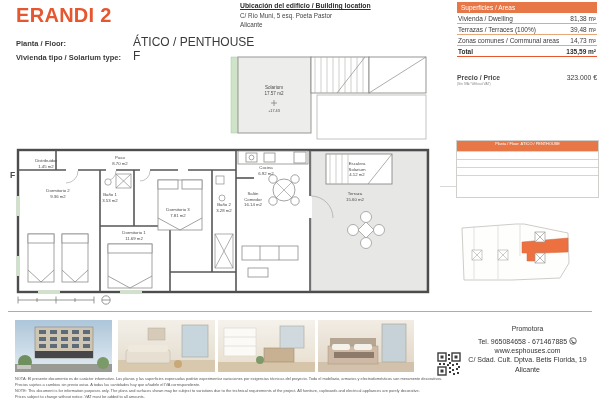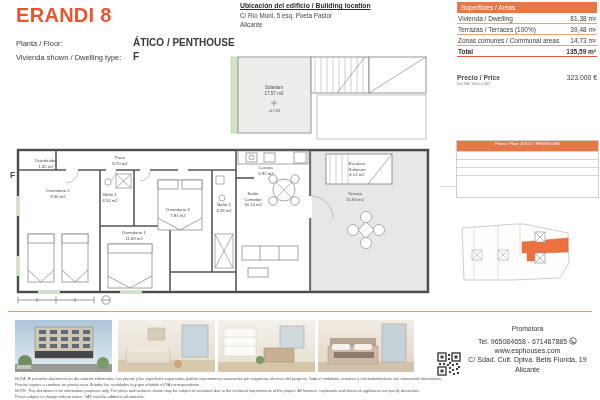--- a/index.html
+++ b/index.html
@@ -1,21 +1,21 @@
 <!DOCTYPE html>
 <html><head>
 <meta charset="utf-8">
 <style>
   html,body{margin:0;padding:0}
   body{width:600px;height:400px;position:relative;background:#fff;overflow:hidden;
        font-family:"Liberation Sans",sans-serif;color:#3a3a3a;}
   .abs{position:absolute}
   .title{font-size:20px;font-weight:bold;color:#e5572f;letter-spacing:.3px}
-  .hlabel{font-size:7.5px;font-weight:normal;color:#3a3a3a}
-  .hval{font-size:10px;font-weight:bold;color:#3a3a3a}
+  .hlabel{font-size:7.5px;font-weight:bold;color:#3a3a3a}
+  .hval{font-size:12px;font-weight:normal;color:#3a3a3a}
   .loc-title{font-size:6.8px;font-weight:bold;text-decoration:underline;color:#2c2c2c}
   .loc-line{font-size:6.3px;color:#444;margin-top:2.5px}
   .areas{width:140px;font-size:6.5px}
   .areas-head{background:#e87747;color:#fff;padding:2px 4px;font-size:6.5px}
   .arow{display:flex;justify-content:space-between;padding:1.5px 1px;border-bottom:1px solid #e9a679}
   .arow.total{font-weight:bold;border-bottom:1.5px solid #e5572f;color:#2e2e2e}
   .price-row{width:140px;display:flex;justify-content:space-between;font-size:6.8px}
   .micro{font-size:6px;transform-origin:0 0;white-space:nowrap}
   .keytbl{width:141px;border:1px solid #cfcfcb;background:#fff}
   .keytbl .kh{background:#e87747;height:10px;position:relative;overflow:hidden}
@@ -24,30 +24,30 @@
   .thumb{position:absolute;top:320px;height:52px;overflow:hidden}
   .disc{line-height:1.55;color:#555}
   .brand-name{font-size:16.5px;font-weight:bold;color:#262626;letter-spacing:.3px}
   .contact{font-size:7px;color:#333;line-height:1.32}
   svg text{font-family:"Liberation Sans",sans-serif;fill:#4a4a4a}
 </style>
 </head>
 <body>
 
 <div class="abs" style="left:16px;top:4px">
-  <span class="title">ERANDI 8</span>
+  <span class="title">ERANDI 2</span>
 </div>
 <div class="abs" style="left:16px;top:32px">
   <span class="hlabel">Planta / Floor:</span>
 </div>
 <div class="abs" style="left:133px;top:32px">
   <span class="hval">ÁTICO / PENTHOUSE</span>
 </div>
 <div class="abs" style="left:16px;top:46px">
-  <span class="hlabel">Vivienda shown / Dwelling type:</span>
+  <span class="hlabel">Vivienda tipo / Solarium type:</span>
 </div>
 <div class="abs" style="left:133px;top:46px">
   <span class="hval">F</span>
 </div>
 
 <div class="abs" style="left:240px;top:2px">
   <div class="loc-title">Ubicación del edificio / Building location</div>
   <div class="loc-line">C/ Río Muni, 5 esq. Poeta Pastor</div>
   <div class="loc-line">Alicante</div>
 </div>

